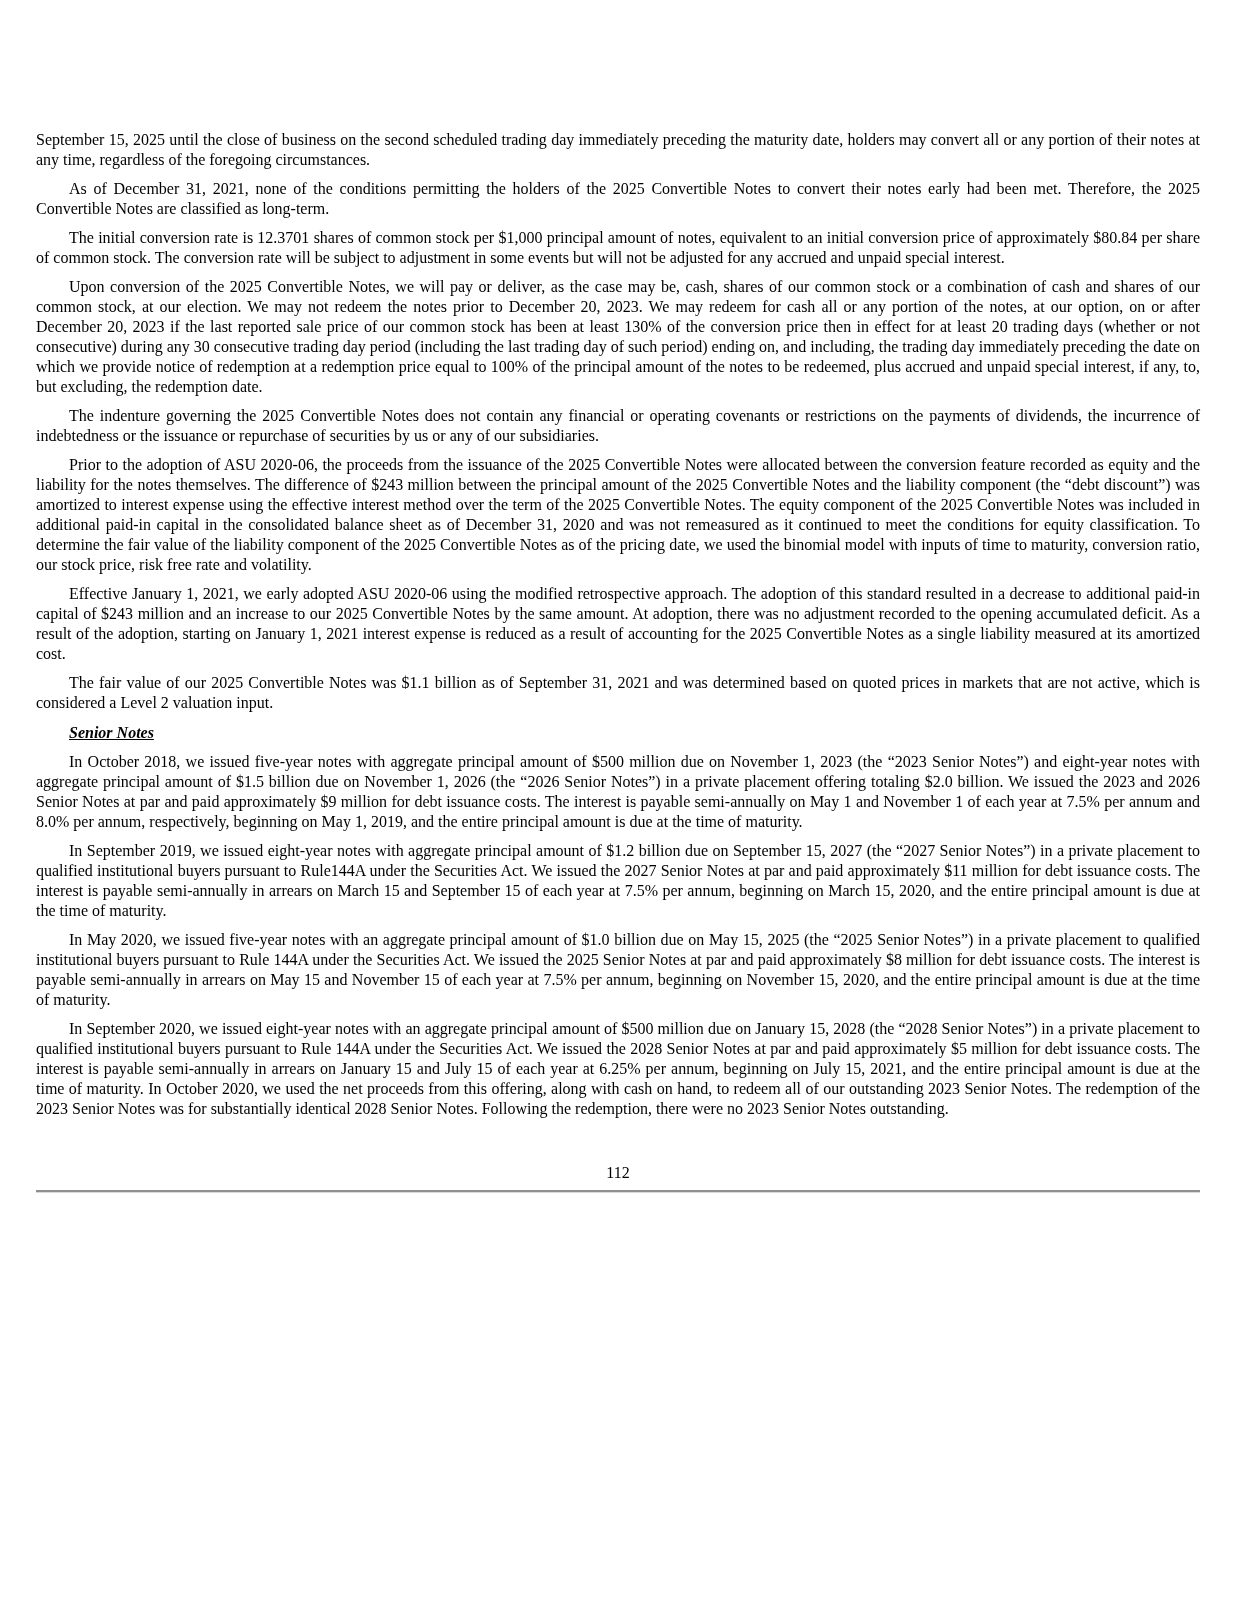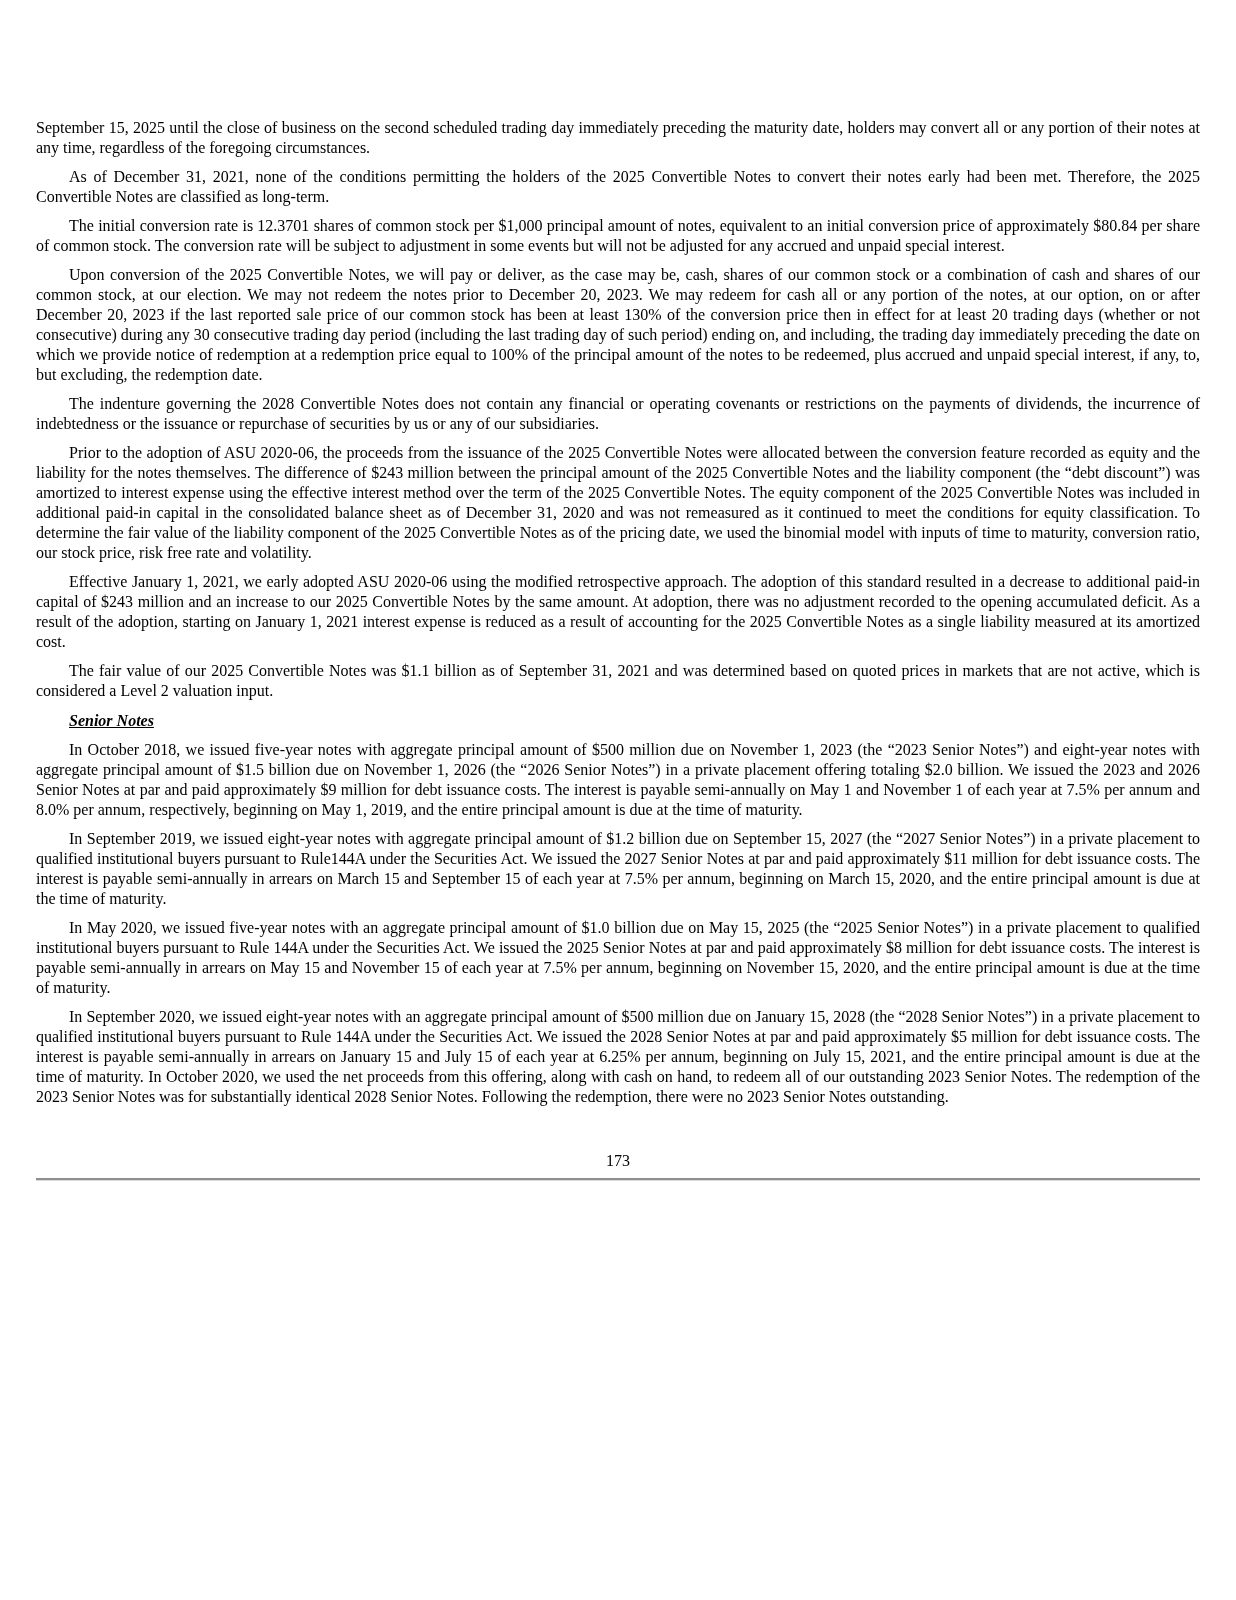--- a/index.html
+++ b/index.html
@@ -18,21 +18,21 @@
     font-family: "Liberation Serif", "DejaVu Serif", serif;
     font-size: 16px;
     line-height: 20px;
     color: #000000;
   }
   p.para {
     margin: 9px 0 0 0;
     text-align: justify;
   }
   p.para.first {
-    margin-top: 0;
+    margin-top: 12px;
   }
   p.para.indent {
     text-indent: 33px;
   }
   .section-heading {
     margin: 10px 0 0 33px;
     font-weight: bold;
     font-style: italic;
     font-size: 16px;
     line-height: 20px;
@@ -51,27 +51,27 @@
   }
 </style>
 </head>
 <body>
 
 <div class="page">
   <p class="para first">September 15, 2025 until the close of business on the second scheduled trading day immediately preceding the maturity date, holders may convert all or any portion of their notes at any time, regardless of the foregoing circumstances.</p>
   <p class="para indent">As of December 31, 2021, none of the conditions permitting the holders of the 2025 Convertible Notes to convert their notes early had been met. Therefore, the 2025 Convertible Notes are classified as long-term.</p>
   <p class="para indent">The initial conversion rate is 12.3701 shares of common stock per $1,000 principal amount of notes, equivalent to an initial conversion price of approximately $80.84 per share of common stock. The conversion rate will be subject to adjustment in some events but will not be adjusted for any accrued and unpaid special interest.</p>
   <p class="para indent">Upon conversion of the 2025 Convertible Notes, we will pay or deliver, as the case may be, cash, shares of our common stock or a combination of cash and shares of our common stock, at our election. We may not redeem the notes prior to December 20, 2023. We may redeem for cash all or any portion of the notes, at our option, on or after December 20, 2023 if the last reported sale price of our common stock has been at least 130% of the conversion price then in effect for at least 20 trading days (whether or not consecutive) during any 30 consecutive trading day period (including the last trading day of such period) ending on, and including, the trading day immediately preceding the date on which we provide notice of redemption at a redemption price equal to 100% of the principal amount of the notes to be redeemed, plus accrued and unpaid special interest, if any, to, but excluding, the redemption date.</p>
-  <p class="para indent">The indenture governing the 2028 Convertible Notes does not contain any financial or operating covenants or restrictions on the payments of dividends, the incurrence of indebtedness or the issuance or repurchase of securities by us or any of our subsidiaries.</p>
+  <p class="para indent">The indenture governing the 2025 Convertible Notes does not contain any financial or operating covenants or restrictions on the payments of dividends, the incurrence of indebtedness or the issuance or repurchase of securities by us or any of our subsidiaries.</p>
   <p class="para indent">Prior to the adoption of ASU 2020-06, the proceeds from the issuance of the 2025 Convertible Notes were allocated between the conversion feature recorded as equity and the liability for the notes themselves. The difference of $243 million between the principal amount of the 2025 Convertible Notes and the liability component (the “debt discount”) was amortized to interest expense using the effective interest method over the term of the 2025 Convertible Notes. The equity component of the 2025 Convertible Notes was included in additional paid-in capital in the consolidated balance sheet as of December 31, 2020 and was not remeasured as it continued to meet the conditions for equity classification. To determine the fair value of the liability component of the 2025 Convertible Notes as of the pricing date, we used the binomial model with inputs of time to maturity, conversion ratio, our stock price, risk free rate and volatility.</p>
   <p class="para indent">Effective January 1, 2021, we early adopted ASU 2020-06 using the modified retrospective approach. The adoption of this standard resulted in a decrease to additional paid-in capital of $243 million and an increase to our 2025 Convertible Notes by the same amount. At adoption, there was no adjustment recorded to the opening accumulated deficit. As a result of the adoption, starting on January 1, 2021 interest expense is reduced as a result of accounting for the 2025 Convertible Notes as a single liability measured at its amortized cost.</p>
   <p class="para indent">The fair value of our 2025 Convertible Notes was $1.1 billion as of September 31, 2021 and was determined based on quoted prices in markets that are not active, which is considered a Level 2 valuation input.</p>
 
   <div class="section-heading">Senior Notes</div>
 
   <p class="para indent">In October 2018, we issued five-year notes with aggregate principal amount of $500 million due on November 1, 2023 (the “2023 Senior Notes”) and eight-year notes with aggregate principal amount of $1.5 billion due on November 1, 2026 (the “2026 Senior Notes”) in a private placement offering totaling $2.0 billion. We issued the 2023 and 2026 Senior Notes at par and paid approximately $9 million for debt issuance costs. The interest is payable semi-annually on May 1 and November 1 of each year at 7.5% per annum and 8.0% per annum, respectively, beginning on May 1, 2019, and the entire principal amount is due at the time of maturity.</p>
   <p class="para indent">In September 2019, we issued eight-year notes with aggregate principal amount of $1.2 billion due on September 15, 2027 (the “2027 Senior Notes”) in a private placement to qualified institutional buyers pursuant to Rule144A under the Securities Act. We issued the 2027 Senior Notes at par and paid approximately $11 million for debt issuance costs. The interest is payable semi-annually in arrears on March 15 and September 15 of each year at 7.5% per annum, beginning on March 15, 2020, and the entire principal amount is due at the time of maturity.</p>
   <p class="para indent">In May 2020, we issued five-year notes with an aggregate principal amount of $1.0 billion due on May 15, 2025 (the “2025 Senior Notes”) in a private placement to qualified institutional buyers pursuant to Rule 144A under the Securities Act. We issued the 2025 Senior Notes at par and paid approximately $8 million for debt issuance costs. The interest is payable semi-annually in arrears on May 15 and November 15 of each year at 7.5% per annum, beginning on November 15, 2020, and the entire principal amount is due at the time of maturity.</p>
   <p class="para indent">In September 2020, we issued eight-year notes with an aggregate principal amount of $500 million due on January 15, 2028 (the “2028 Senior Notes”) in a private placement to qualified institutional buyers pursuant to Rule 144A under the Securities Act. We issued the 2028 Senior Notes at par and paid approximately $5 million for debt issuance costs. The interest is payable semi-annually in arrears on January 15 and July 15 of each year at 6.25% per annum, beginning on July 15, 2021, and the entire principal amount is due at the time of maturity. In October 2020, we used the net proceeds from this offering, along with cash on hand, to redeem all of our outstanding 2023 Senior Notes. The redemption of the 2023 Senior Notes was for substantially identical 2028 Senior Notes. Following the redemption, there were no 2023 Senior Notes outstanding.</p>
 
-  <div class="page-number">173</div>
+  <div class="page-number">112</div>
   <hr class="footer-divider">
 </div>
 
 </body></html>

